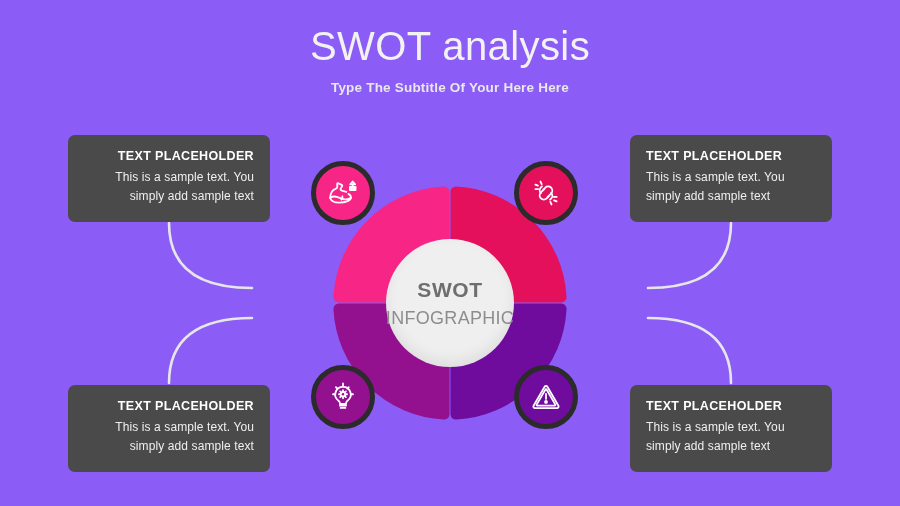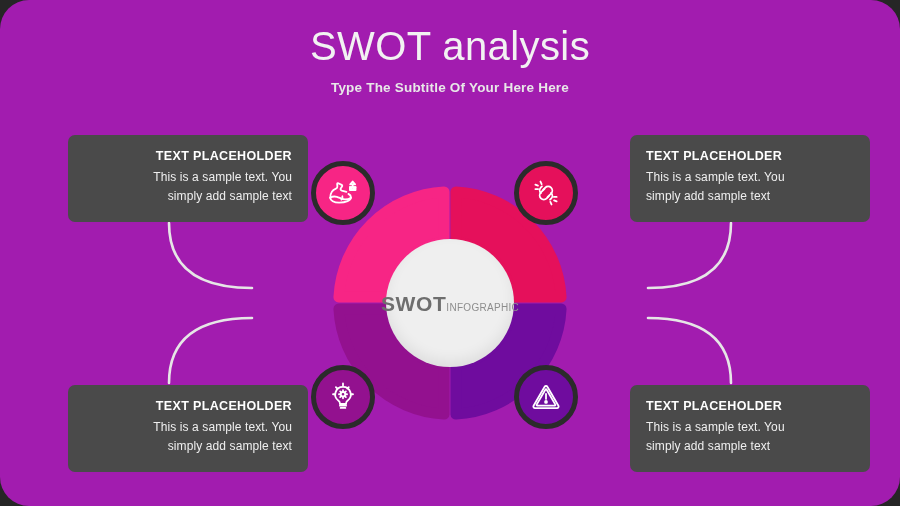--- a/index.html
+++ b/index.html
@@ -28,50 +28,50 @@
   #connectors { position:absolute; inset:0; width:900px; height:506px; pointer-events:none; }
 
   
   #wheel { position:absolute; left:330px; top:183px; width:240px; height:240px; overflow:visible; }
 
   
   #hub {
     position:absolute; left:386px; top:239px;
     width:128px; height:128px; border-radius:50%;
     background:#efefef;
-    display:flex; flex-direction:row;
+    display:flex; flex-direction:column;
     align-items:center; justify-content:center;
     box-shadow:inset 0 -6px 14px rgba(0,0,0,.07);
   }
   #hub .hub-main {
     font-size:21px; font-weight:700; letter-spacing:.6px;
     color:#6e6e6e; line-height:1;
   }
   #hub .hub-sub {
     margin-top:9px;
-    font-size:10px; font-weight:400; letter-spacing:.3px;
+    font-size:18px; font-weight:400; letter-spacing:.3px;
     color:#8d8d8d; line-height:1;
   }
 
   
   .badge {
     position:absolute; width:64px; height:64px; border-radius:50%;
     border:5px solid #2b2b2b;
     display:flex; align-items:center; justify-content:center;
   }
   .badge svg { width:34px; height:34px; display:block; }
   .badge svg * { stroke:#ffffff; fill:none; stroke-width:1.7; stroke-linecap:round; stroke-linejoin:round; }
   #badge-s { left:311px; top:161px; }
   #badge-w { left:514px; top:161px; }
   #badge-o { left:311px; top:365px; }
   #badge-t { left:514px; top:365px; }
 
   
   .tbox {
-    position:absolute; width:240px; height:87px;
+    position:absolute; width:202px; height:87px;
     background:#4a4a4a; border-radius:7px;
     padding:15px 16px 4px 16px;
   }
   .tbox .t-head {
     font-size:12.5px; font-weight:700; letter-spacing:.35px;
     color:#ffffff; line-height:1.1;
   }
   .tbox .t-body {
     margin-top:4px;
     font-size:12px; font-weight:400; letter-spacing:.1px;
@@ -81,21 +81,21 @@
   .tbox.left-align  { text-align:left; }
 
   #box-s { left:68px;  top:135px; }
   #box-w { left:630px; top:135px; }
   #box-o { left:68px;  top:385px; }
   #box-t { left:630px; top:385px; }
 </style>
 </head>
 <body style="background: rgb(38, 38, 38);">
 
-<div id="slide" style="background: #a21caf; border-radius: 29px;">
+<div id="slide" style="background: #8b5cf6;">
 
   <div id="header">
     <div id="title">SWOT analysis</div>
     <div id="subtitle">Type The Subtitle Of Your Here Here</div>
   </div>
 
   <svg id="connectors" viewBox="0 0 900 506" xmlns="http://www.w3.org/2000/svg">
     <g fill="none" stroke="#e6e6e6" stroke-width="2.6" stroke-linecap="round">
       <path d="M 169 223 Q 169 288 252 288" stroke="#e6e6e6"></path>
       <path d="M 731 223 Q 731 288 648 288" stroke="#e6e6e6"></path>

